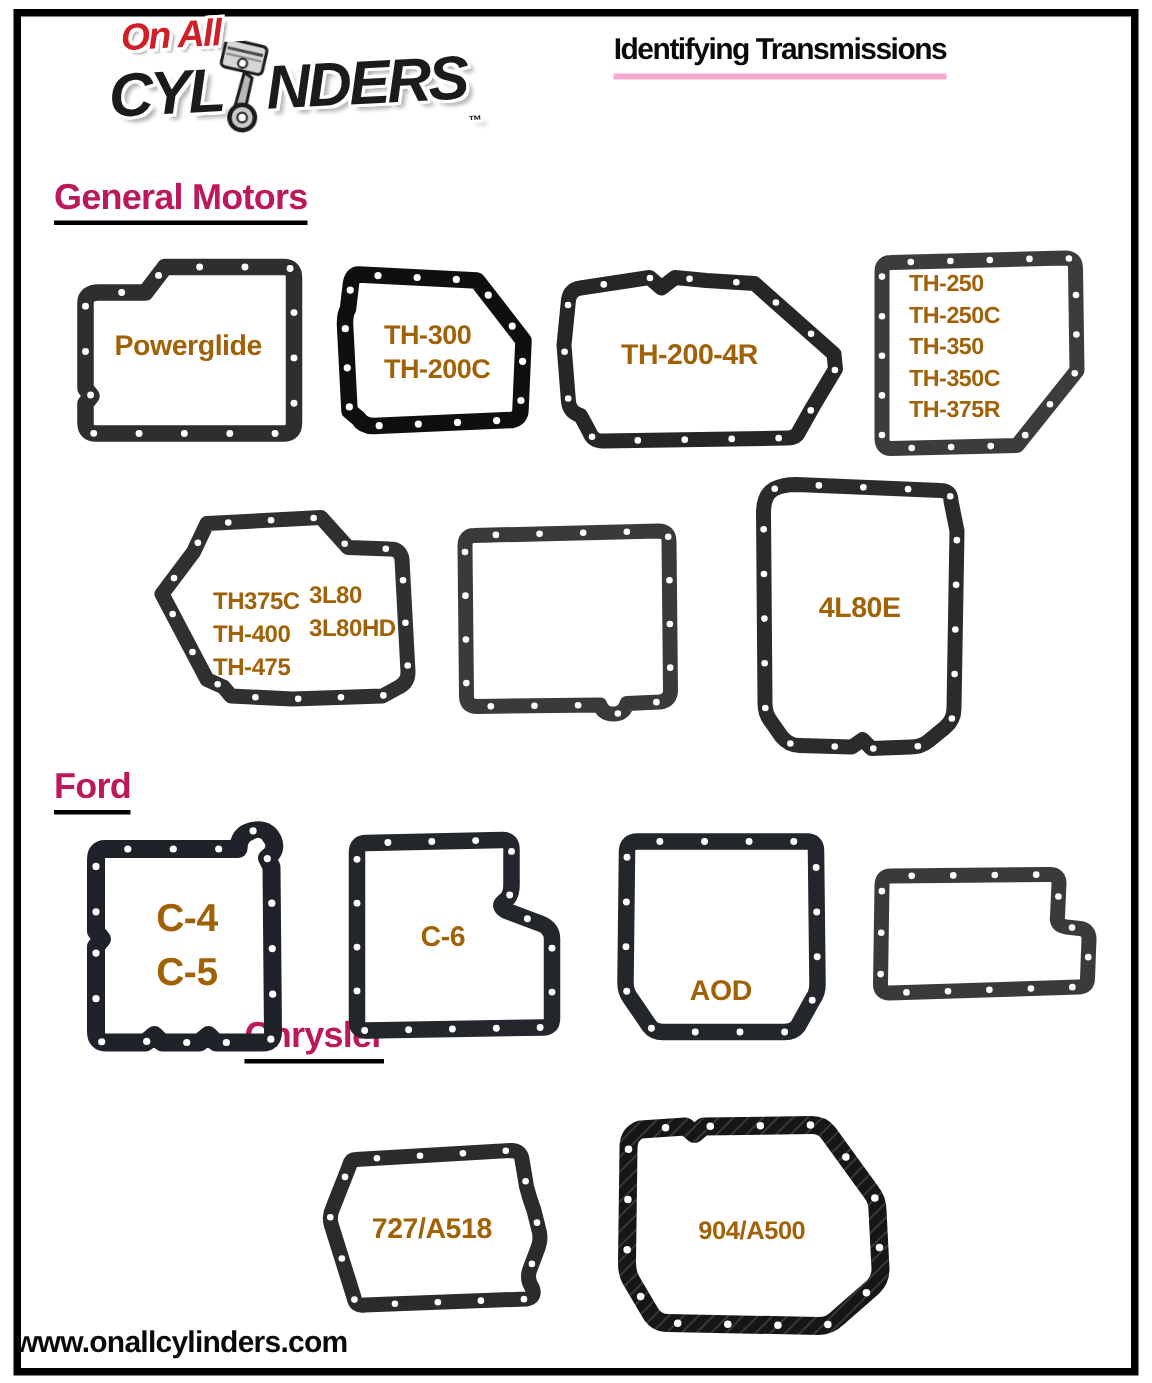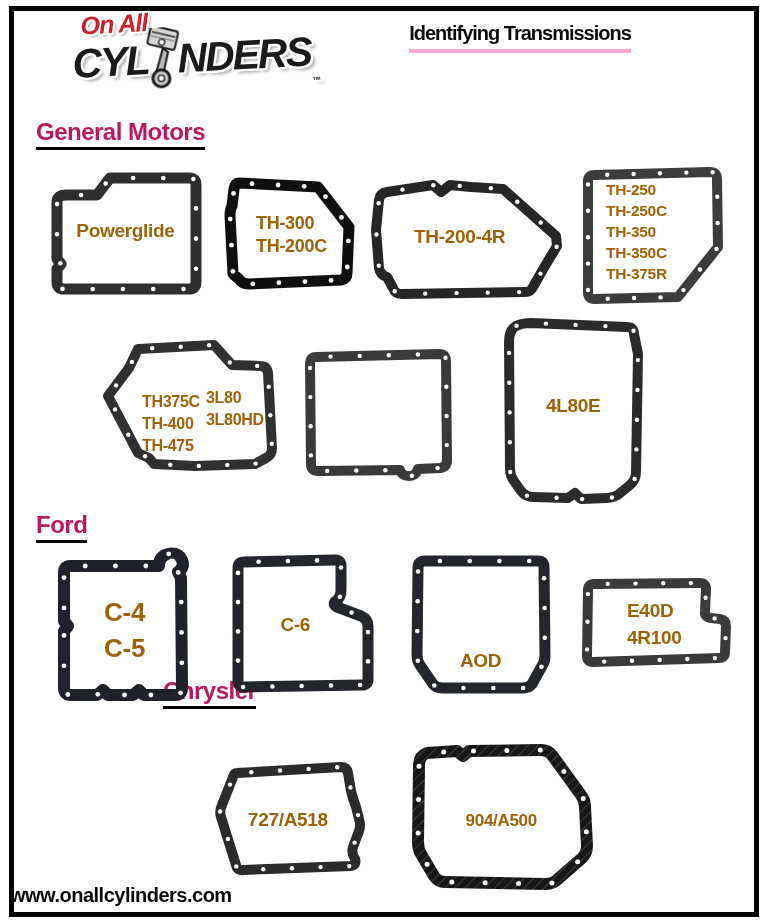--- a/index.html
+++ b/index.html
@@ -335,22 +335,20 @@
         <circle cx="104.3" cy="83.0" r="2.2" fill="#ffffff"></circle>
         <circle cx="131.9" cy="82.1" r="2.2" fill="#ffffff"></circle>
         <circle cx="142.5" cy="62.1" r="2.2" fill="#ffffff"></circle>
         <circle cx="131.7" cy="42.4" r="2.2" fill="#ffffff"></circle>
         <circle cx="122.6" cy="21.7" r="2.2" fill="#ffffff"></circle>
         <circle cx="107.8" cy="7.1" r="2.2" fill="#ffffff"></circle>
         <circle cx="80.2" cy="7.3" r="2.2" fill="#ffffff"></circle>
         <circle cx="52.5" cy="7.6" r="2.2" fill="#ffffff"></circle>
         <circle cx="24.8" cy="7.9" r="2.2" fill="#ffffff"></circle>
       </svg>
-    <div class="glabel tl" style="left:44px;top:21px;font-size:19px;line-height:27px;">E40D
-4R100</div>
   </div>
 
   <div class="gasket" style="left:213px;top:763px;width:156px;height:117px;">
     <svg viewBox="0 0 156 117">
       <path d="M 24 10 L 128 4 Q 134 4 135 10 L 138 28 Q 140 36 143 44 L 146 56 Q 148 62 146 68 L 140 84 Q 138 90 142 96 Q 144 102 138 103 L 30 107 Q 24 108 23 102 L 8 54 Q 6 48 9 42 L 20 14 Q 21 10 24 10 Z" fill="none" stroke="#2b2b2b" stroke-width="10" stroke-linejoin="round"></path>
     <circle cx="38.3" cy="9.2" r="2.2" fill="#ffffff"></circle>
         <circle cx="67.0" cy="7.5" r="2.2" fill="#ffffff"></circle>
         <circle cx="95.6" cy="5.9" r="2.2" fill="#ffffff"></circle>
         <circle cx="124.2" cy="4.2" r="2.2" fill="#ffffff"></circle>
         <circle cx="137.4" cy="24.5" r="2.2" fill="#ffffff"></circle>

